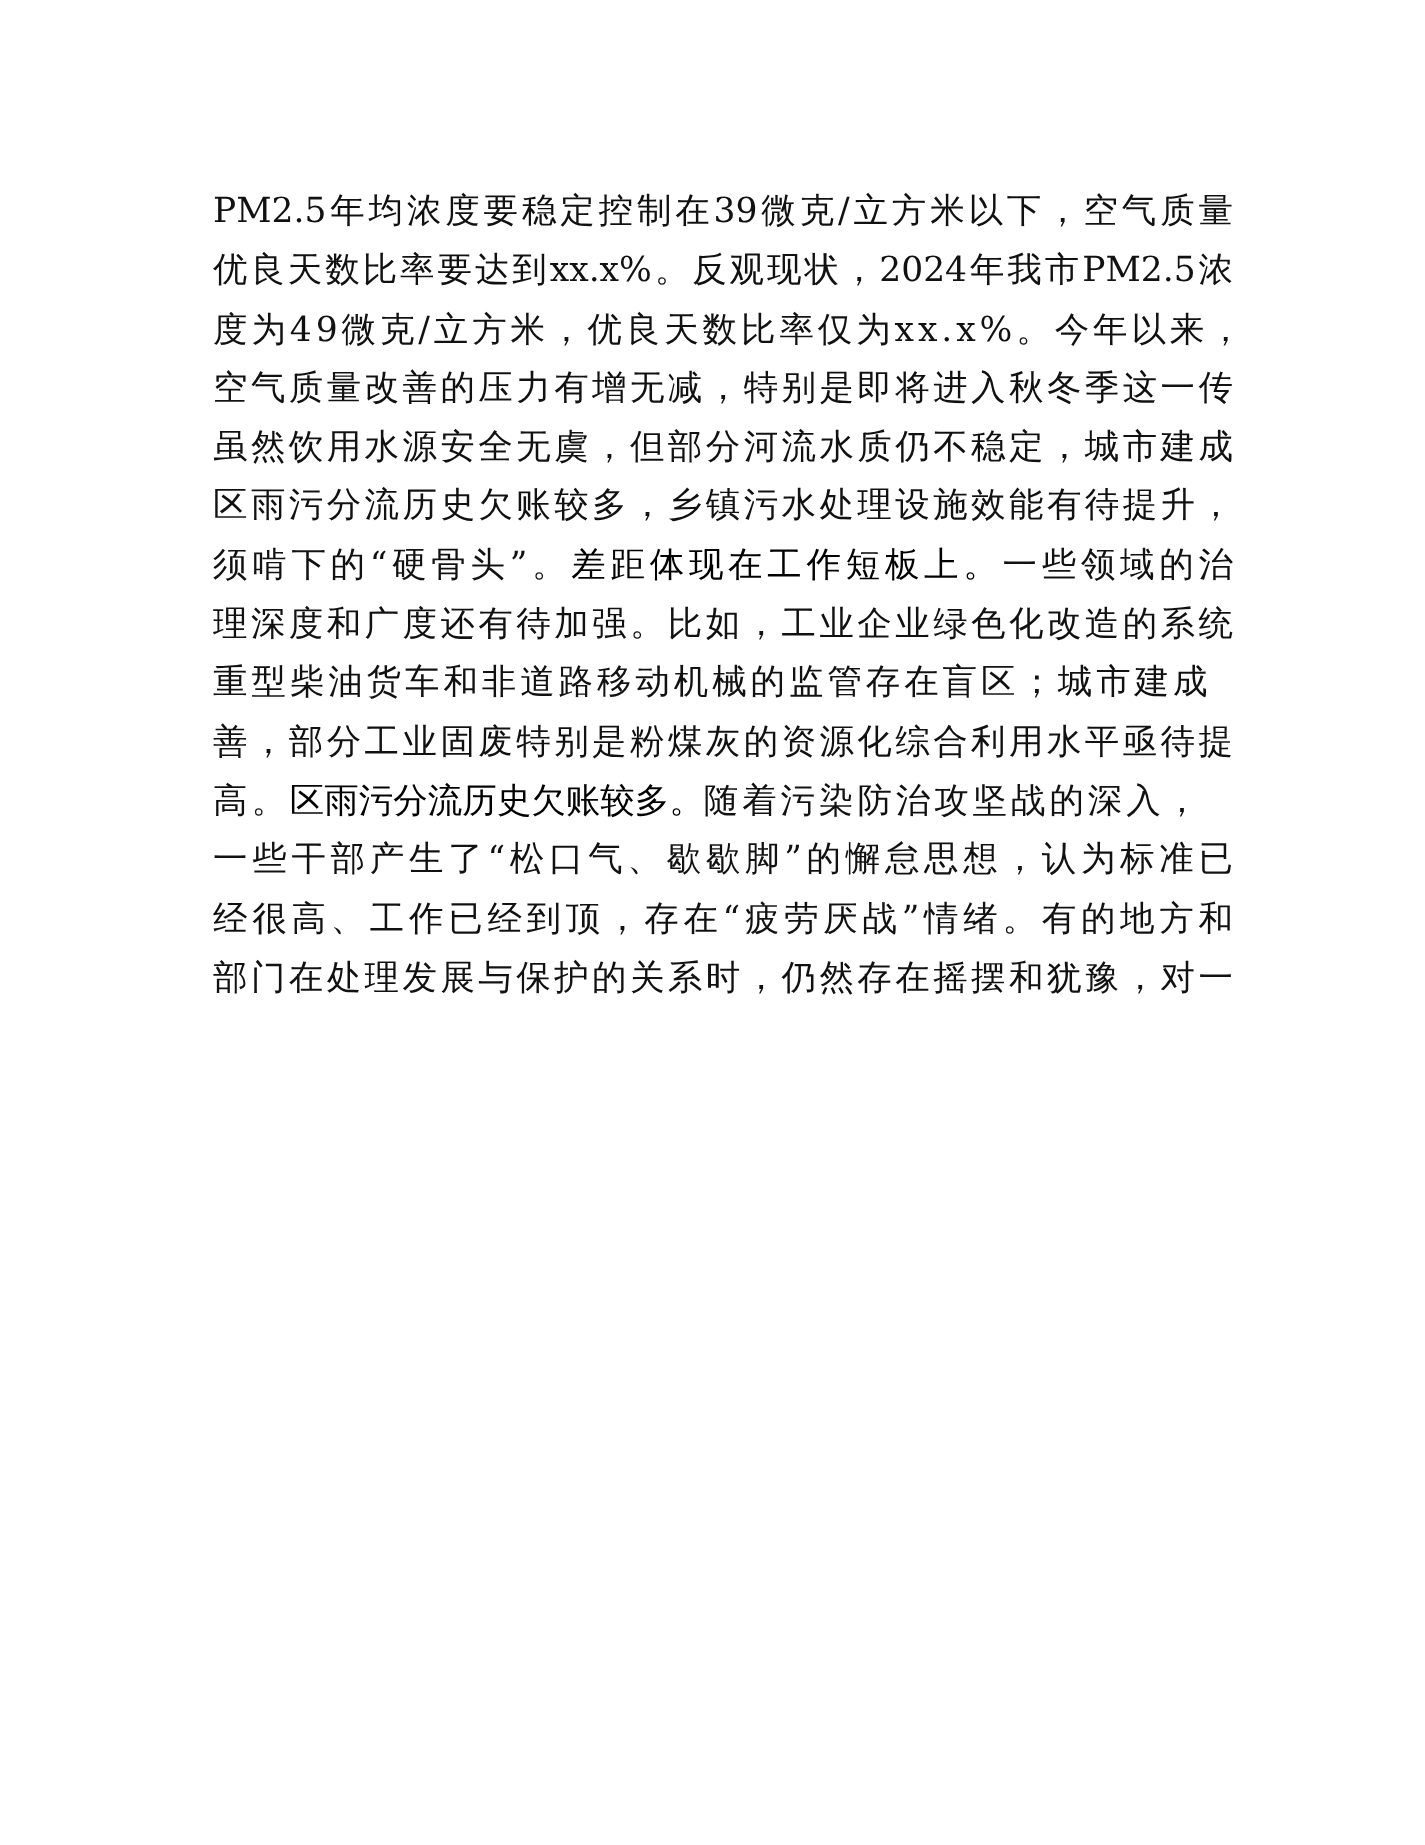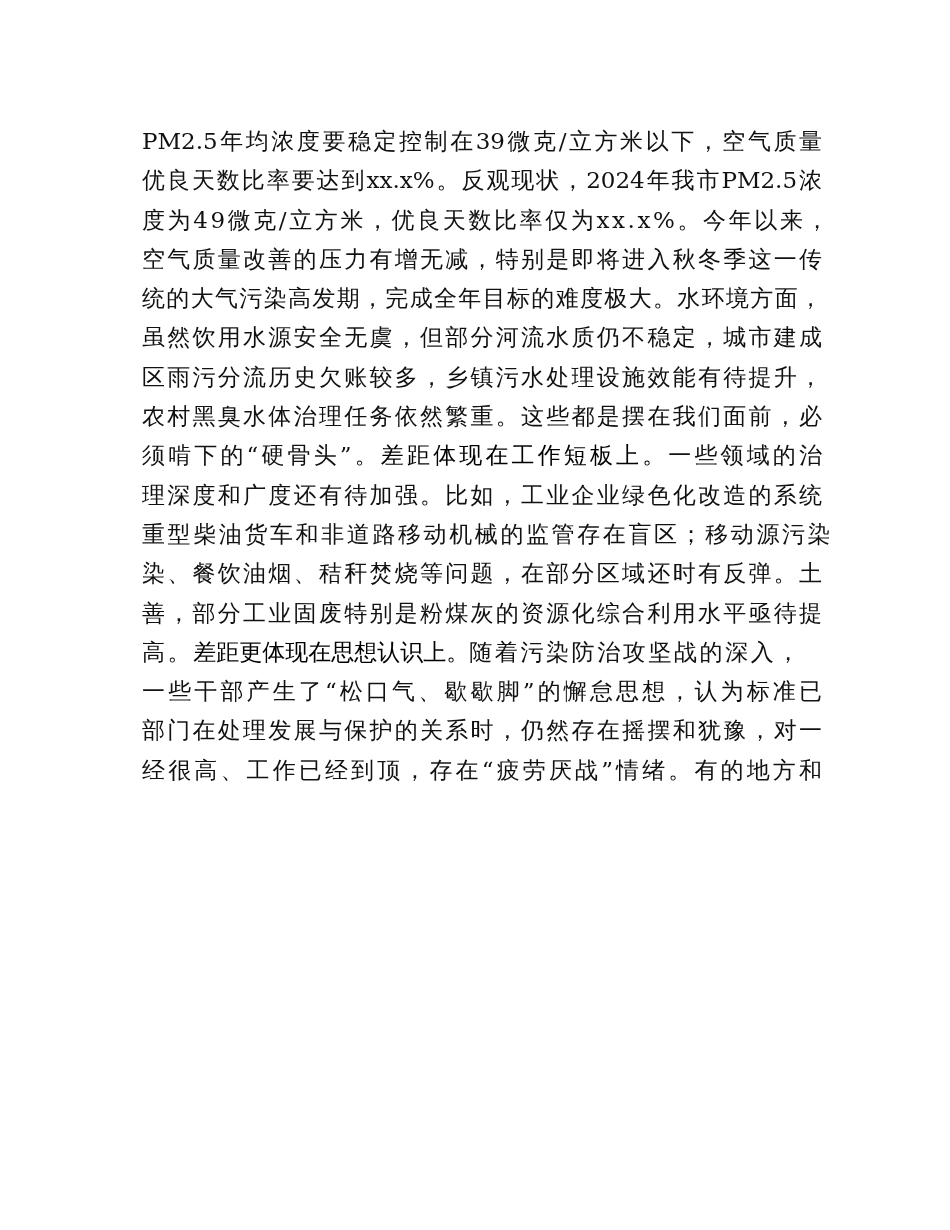--- a/index.html
+++ b/index.html
@@ -53,27 +53,24 @@
   </style>
 </head>
 <body>
 
 <div class="page">
   <div class="body-text" id="body-text">
       <div class="line justify"><span>PM2.5年均浓度要稳定控制在39微克/立方米以下，空气质量</span></div>
       <div class="line justify"><span>优良天数比率要达到xx.x%。反观现状，2024年我市PM2.5浓</span></div>
       <div class="line"><span>度为49微克/立方米，优良天数比率仅为xx.x%。今年以来，</span></div>
       <div class="line justify"><span>空气质量改善的压力有增无减，特别是即将进入秋冬季这一传</span></div>
-      <div class="line justify"><span>统的大气污染高发期，完成全年目标的难度极大。水环境方面，</span></div>
       <div class="line justify"><span>虽然饮用水源安全无虞，但部分河流水质仍不稳定，城市建成</span></div>
       <div class="line justify"><span>区雨污分流历史欠账较多，乡镇污水处理设施效能有待提升，</span></div>
-      <div class="line justify"><span>农村黑臭水体治理任务依然繁重。这些都是摆在我们面前，必</span></div>
       <div class="line justify"><span>须啃下的“硬骨头”。</span><span class="emph">差距体现在工作短板上。</span><span>一些领域的治</span></div>
       <div class="line justify"><span>理深度和广度还有待加强。比如，工业企业绿色化改造的系统</span></div>
-      <div class="line"><span>重型柴油货车和非道路移动机械的监管存在盲区；移动源污染</span></div>
-      <div class="line justify"><span>染、餐饮油烟、秸秆焚烧等问题，在部分区域还时有反弹。土</span></div>
+      <div class="line"><span>重型柴油货车和非道路移动机械的监管存在盲区；城市建成</span></div>
       <div class="line justify"><span>善，部分工业固废特别是粉煤灰的资源化综合利用水平亟待提</span></div>
-      <div class="line"><span>高。</span><span class="emph">差距更体现在思想认识上。</span><span>随着污染防治攻坚战的深入，</span></div>
+      <div class="line"><span>高。</span><span class="emph">区雨污分流历史欠账较多。</span><span>随着污染防治攻坚战的深入，</span></div>
       <div class="line justify"><span>一些干部产生了“松口气、歇歇脚”的懈怠思想，认为标准已</span></div>
+      <div class="line justify"><span>经很高、工作已经到顶，存在“疲劳厌战”情绪。有的地方和</span></div>
       <div class="line justify"><span>部门在处理发展与保护的关系时，仍然存在摇摆和犹豫，对一</span></div>
-      <div class="line justify"><span>经很高、工作已经到顶，存在“疲劳厌战”情绪。有的地方和</span></div>
     </div>
 </div>
 
 </body></html>

